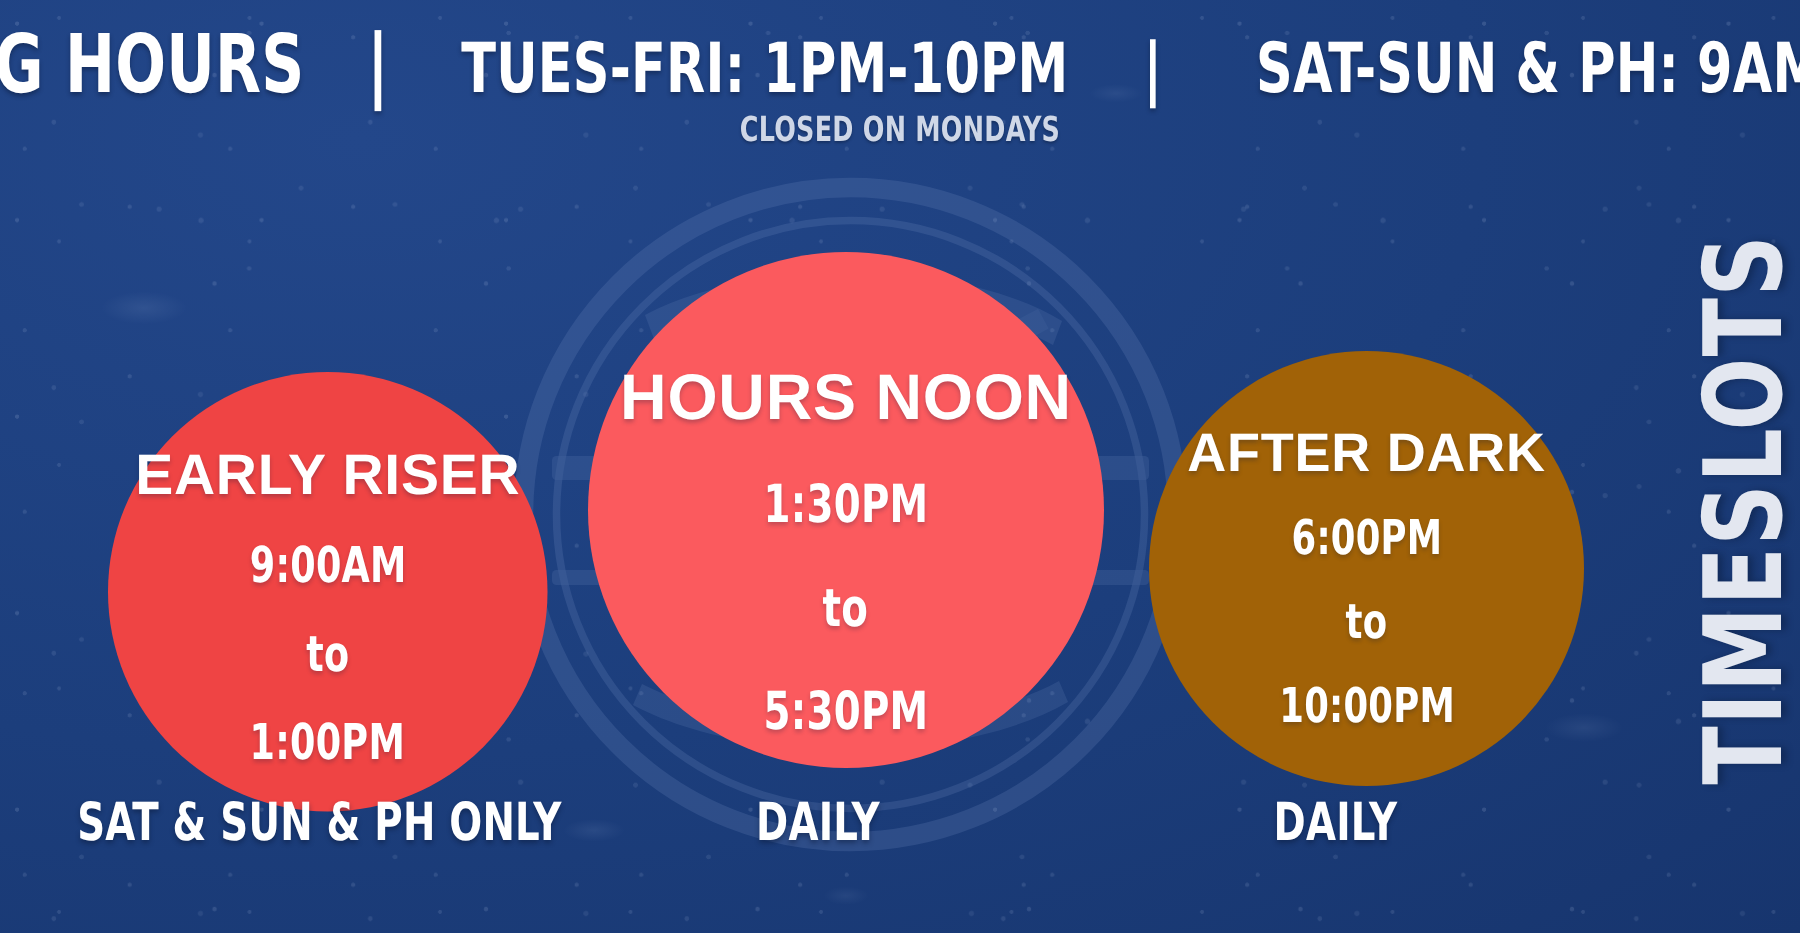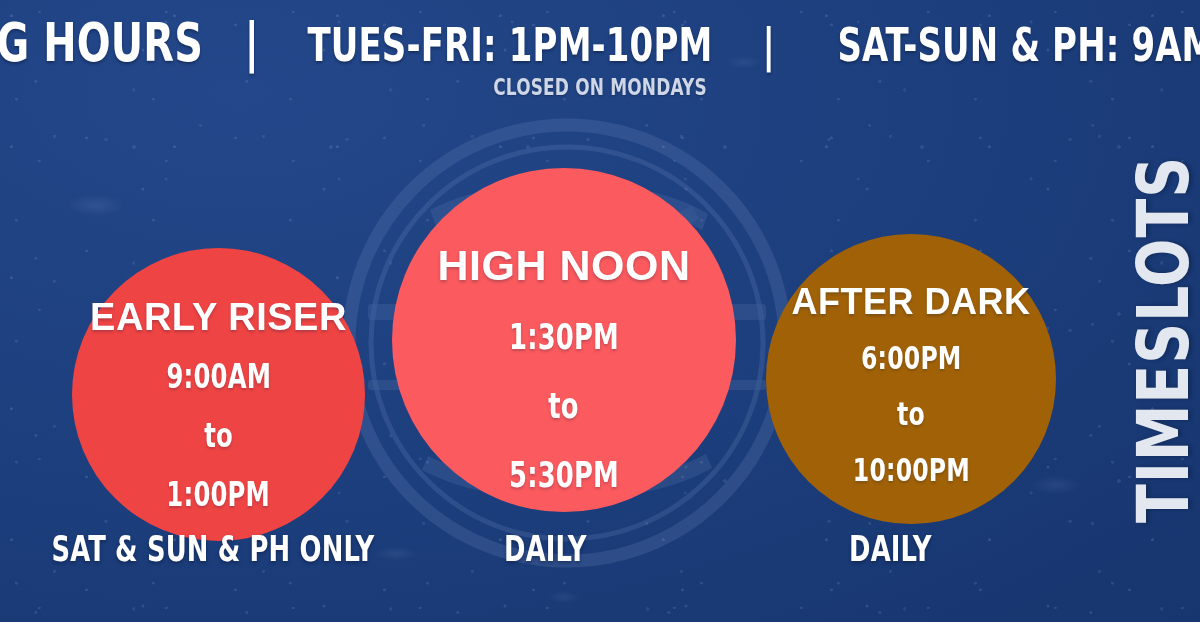--- a/index.html
+++ b/index.html
@@ -240,21 +240,21 @@
   </div>
 
   <div class="circle" id="c-early" style="background: #ef4444;">
     <div class="c-title">EARLY RISER</div>
     <div class="cond c-time">9:00AM</div>
     <div class="cond c-time">to</div>
     <div class="cond c-time">1:00PM</div>
   </div>
 
   <div class="circle" id="c-noon" style="background: rgb(251, 90, 94);">
-    <div class="c-title">HIGH NOON</div>
+    <div class="c-title">HOURS NOON</div>
     <div class="cond c-time">1:30PM</div>
     <div class="cond c-time">to</div>
     <div class="cond c-time">5:30PM</div>
   </div>
 
   <div class="circle" id="c-dark" style="background: #a16207;">
     <div class="c-title">AFTER DARK</div>
     <div class="cond c-time">6:00PM</div>
     <div class="cond c-time">to</div>
     <div class="cond c-time">10:00PM</div>

